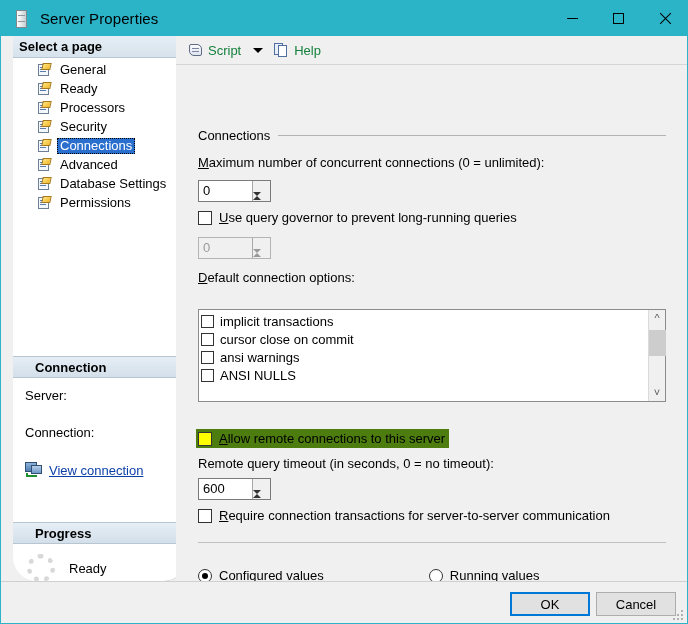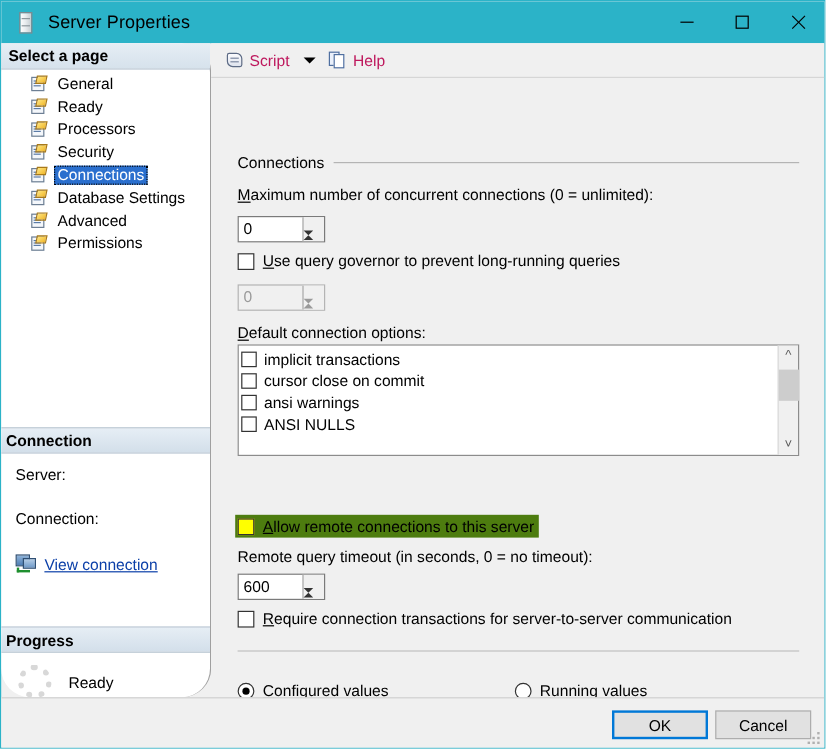--- a/index.html
+++ b/index.html
@@ -105,21 +105,21 @@
   .body-area {
     position: absolute;
     left: 0; top: 35px;
     width: 686px;
     height: 545px;
   }
 
   
   .left-pane {
     position: absolute;
-    left: 0; top: 0;
+    left: 12px; top: 0;
     width: 175px;
     height: 545px;
     background: #ffffff;
     border-right: 1px solid #a0a0a0;
     box-sizing: border-box;
     border-radius: 24px;
   }
   .pane-header {
     height: 22px;
     background: linear-gradient(to bottom, #e6eef5 0%, #d6e2ec 100%);
@@ -198,21 +198,21 @@
     background: linear-gradient(to bottom, #e6eef5 0%, #d3dfea 100%);
     border-top: 1px solid #b8c6d2;
     border-bottom: 1px solid #b8c6d2;
     display: flex;
     align-items: center;
     box-sizing: border-box;
   }
   .section-header span {
     font-weight: bold;
     font-size: 13px;
-    padding-left: 4px;
+    padding-left: 22px;
   }
   .conn-body { padding: 10px 0 0 12px; }
   .conn-body .field { font-size: 13px; margin-bottom: 22px; }
   .viewconn-row {
     display: flex;
     align-items: center;
     margin-top: 2px;
   }
   .viewconn-icon {
     width: 18px; height: 16px;
@@ -288,21 +288,21 @@
     box-sizing: border-box;
   }
   .tb-item {
     display: flex;
     align-items: center;
     height: 22px;
     padding: 0 3px;
   }
   .tb-item .tlabel {
     font-size: 13px;
-    color: #be185d;
+    color: #15803d;
     margin-left: 4px;
   }
   .scroll-icon {
     width: 16px; height: 16px;
     position: relative;
     flex: none;
   }
   .scroll-icon .sc {
     position: absolute;
     left: 1px; top: 2px;
@@ -631,32 +631,32 @@
         </div>
 
         <div class="page-item">
           <span class="pg-icon">
             <span class="sheet"></span>
               <span class="row r1"></span>
               <span class="row r2"></span>
               <span class="row r3"></span>
               <span class="gold"></span>
           </span>
-          <span class="lbl">Database Settings</span>
+          <span class="lbl">Advanced</span>
         </div>
 
         <div class="page-item">
           <span class="pg-icon">
             <span class="sheet"></span>
               <span class="row r1"></span>
               <span class="row r2"></span>
               <span class="row r3"></span>
               <span class="gold"></span>
           </span>
-          <span class="lbl">Advanced</span>
+          <span class="lbl">Database Settings</span>
         </div>
 
         <div class="page-item">
           <span class="pg-icon">
             <span class="sheet"></span>
               <span class="row r1"></span>
               <span class="row r2"></span>
               <span class="row r3"></span>
               <span class="gold"></span>
           </span>
@@ -753,21 +753,21 @@
               <span><span class="up-a"></span></span>
               <span><span class="dn-a"></span></span>
             </span>
           </span>
         </div>
 
         <div class="group" style="top:205px;">
           <span class="lbl"><span class="u">D</span><span>efault connection options:</span></span>
         </div>
 
-        <div class="group" style="top:222px;">
+        <div class="group" style="top:244px;">
           <div class="listbox">
             <div class="items">
               <div class="lb-row">
                 <span class="cbox"></span>
                 <span class="txt">implicit transactions</span>
               </div>
               <div class="lb-row">
                 <span class="cbox"></span>
                 <span class="txt">cursor close on commit</span>
               </div>

